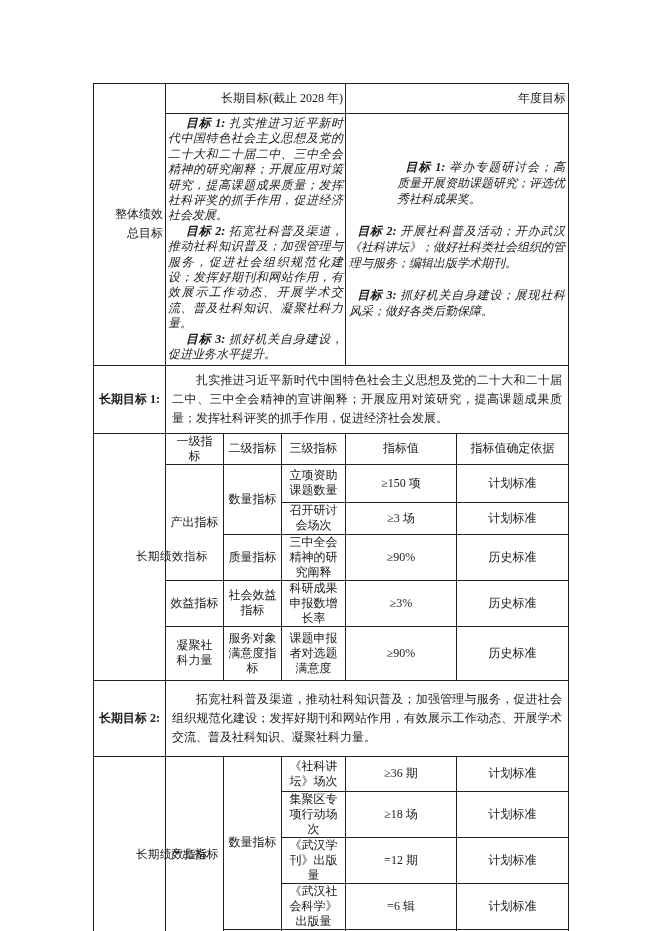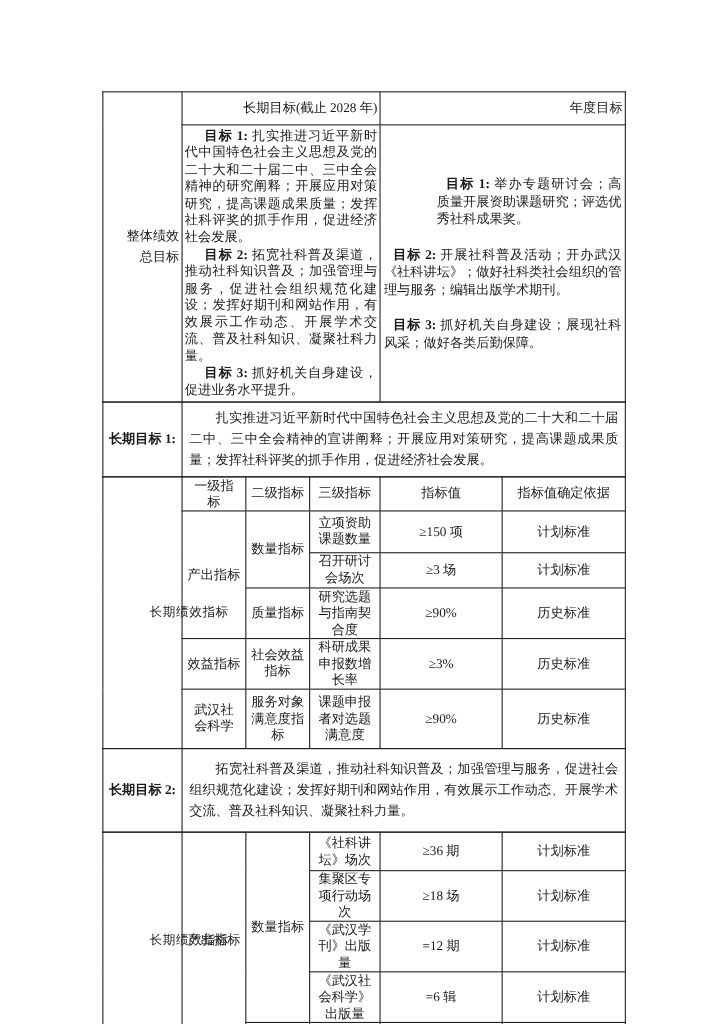--- a/index.html
+++ b/index.html
@@ -31,21 +31,21 @@
   col.cw-b{width:180px;}
   col.cw-c{width:223px;}
   col.cw-rest{width:403px;}
   col.cw-i1{width:58px;}
   col.cw-i2{width:58px;}
   col.cw-i3{width:64px;}
   col.cw-i4{width:111px;}
   col.cw-i5{width:112px;}
   
   tr.h29 td{height:29px;text-align:right;}
-  tr.h215 td{height:215px;}
+  tr.h215 td{height:215px;font-style:italic;}
   tr.h63 td{height:63px;}
   tr.h71 td{height:71px;}
   tr.h26 td{height:26px;}
   tr.h37 td{height:37px;}
   tr.h31 td{height:31px;}
   tr.h34 td{height:34px;}
   tr.h39 td{height:39px;}
   tr.h53 td{height:53px;}
   tr.h35 td{height:35px;}
   tr.h23 td{height:23px;}
@@ -171,33 +171,33 @@
           <td class="center lh15"><span class="nowrap">≥150 项</span></td>
           <td class="center lh15"><span class="nowrap">计划标准</span></td>
         </tr>
         <tr class="h31">
           <td class="center lh15"><span>召开研讨会场次</span></td>
           <td class="center lh15"><span class="nowrap">≥3 场</span></td>
           <td class="center lh15"><span class="nowrap">计划标准</span></td>
         </tr>
         <tr class="h34">
           <td class="center lh15"><span>质量指标</span></td>
-          <td class="center lh15"><span>研究选题与指南契合度</span></td>
+          <td class="center lh15"><span>三中全会精神的研究阐释</span></td>
           <td class="center lh15"><span class="nowrap">≥90%</span></td>
           <td class="center lh15"><span class="nowrap">历史标准</span></td>
         </tr>
         <tr class="h39">
           <td class="center lh15"><span>效益指标</span></td>
           <td class="center lh15"><span>社会效益指标</span></td>
           <td class="center lh15"><span>科研成果申报数增长率</span></td>
           <td class="center lh15"><span class="nowrap">≥3%</span></td>
           <td class="center lh15"><span class="nowrap">历史标准</span></td>
         </tr>
         <tr class="h53">
-          <td class="center lh15"><span class="blk w40">武汉社会科学</span></td>
+          <td class="center lh15"><span class="blk w40">凝聚社科力量</span></td>
           <td class="center lh15"><span>服务对象满意度指标</span></td>
           <td class="center lh15"><span>课题申报者对选题满意度</span></td>
           <td class="center lh15"><span class="nowrap">≥90%</span></td>
           <td class="center lh15"><span class="nowrap">历史标准</span></td>
         </tr>
       </tbody>
     </table>
 
     <table class="tbl">
       <colgroup>

